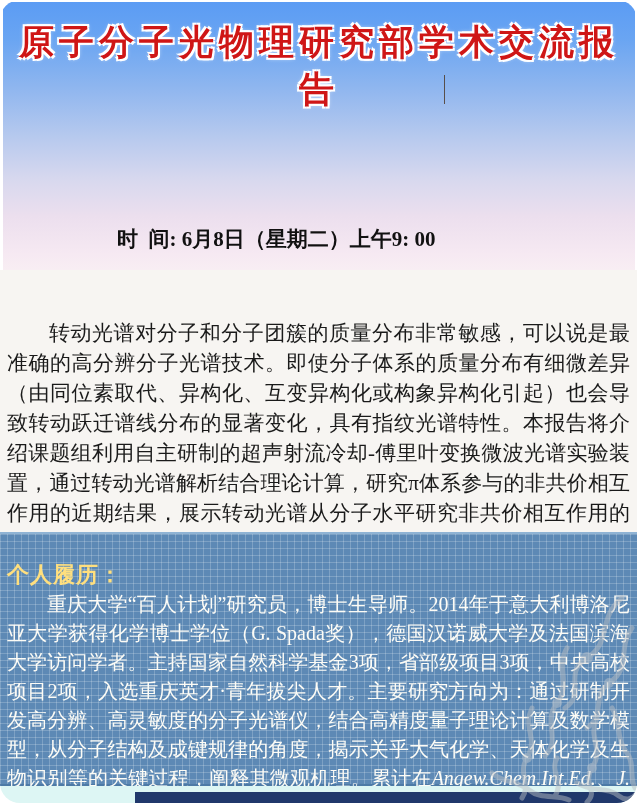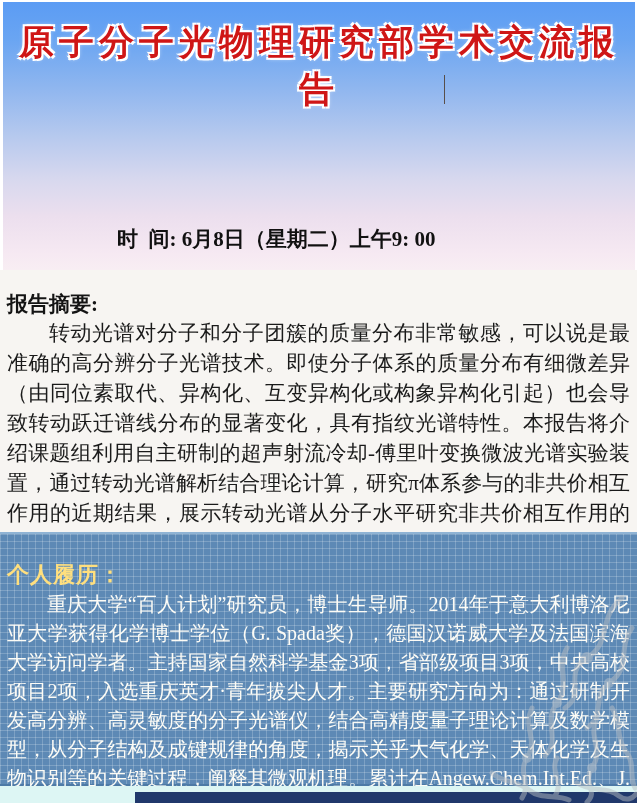--- a/index.html
+++ b/index.html
@@ -2,20 +2,21 @@
 <html><head>
 <meta charset="utf-8">
 <style>
   html,body{margin:0;padding:0;background:#ffffff;}
   .poster{
     position:relative;
     width:637px;height:803px;
     overflow:hidden;
     background:#ffffff;
     font-family:"Liberation Serif", serif;
+    border-radius:20px;
   }
 
   
   .top-panel{
     position:absolute;left:3px;top:2px;width:632px;height:268px;
     background:linear-gradient(180deg,
       #5b9cf4 0%, #6aa5f2 14%, #8fb6ef 32%, #b6c9ee 50%,
       #d7d8ee 66%, #ecdfee 80%, #f6e9f2 94%, #f8eef3 100%);
   }
   .dept-title{
@@ -78,21 +79,21 @@
     position:absolute;left:7px;top:26px;
     font-size:22px;font-weight:bold;color:#ffdf7e;
     letter-spacing:1px;
   }
   .bio-body{
     position:absolute;left:7px;top:56px;width:623px;
     font-size:20px;line-height:29px;color:#fdfcf6;
     text-align:justify;text-indent:2em;
     margin:0;
   }
-  .journal{}
+  .journal{font-style:italic;}
 
   
   .cyan-strip{
     position:absolute;left:0;top:786px;width:637px;height:17px;
     background:#ddf6f4;
   }
   .navy-bar{
     position:absolute;left:135px;top:792px;width:502px;height:11px;
     background:#20386b;
   }
@@ -111,21 +112,20 @@
   <div class="top-panel">
     <div class="dept-title">原子分子光物理研究部学术交流报告</div>
     <div class="cursor-artifact"></div>
     <div class="info-block">
       <div>时  间: 6月8日（星期二）上午9: 00</div>
       <div>地  点: 波谱楼4楼426会议室</div>
     </div>
   </div>
 
   <div class="abstract-panel">
-    <div class="abstract-heading">报告摘要:</div>
     <p class="abstract-body">转动光谱对分子和分子团簇的质量分布非常敏感，可以说是最准确的高分辨分子光谱技术。即使分子体系的质量分布有细微差异（由同位素取代、异构化、互变异构化或构象异构化引起）也会导致转动跃迁谱线分布的显著变化，具有指纹光谱特性。本报告将介绍课题组利用自主研制的超声射流冷却-傅里叶变换微波光谱实验装置，通过转动光谱解析结合理论计算，研究π体系参与的非共价相互作用的近期结果，展示转动光谱从分子水平研究非共价相互作用的能力和挑战。</p>
   </div>
 
   <div class="bio-panel">
     <div class="bio-heading">个人履历：</div>
     <p class="bio-body"><span>重庆大学“百人计划”研究员，博士生导师。2014年于意大利博洛尼亚大学获得化学博士学位（G. Spada奖），德国汉诺威大学及法国滨海大学访问学者。主持国家自然科学基金3项，省部级项目3项，中央高校项目2项，入选重庆英才·青年拔尖人才。主要研究方向为：通过研制开发高分辨、高灵敏度的分子光谱仪，结合高精度量子理论计算及数学模型，从分子结构及成键规律的角度，揭示关乎大气化学、天体化学及生物识别等的关键过程，阐释其微观机理。累计在</span><span class="journal">Angew.Chem.Int.Ed.</span><span>、</span><span class="journal">J. Phys. Chem. Lett.</span><span>等SCI期刊发表相关学术论文90余篇。</span></p>
   </div>
 
   <div class="cyan-strip"></div>
   <div class="navy-bar"></div>

